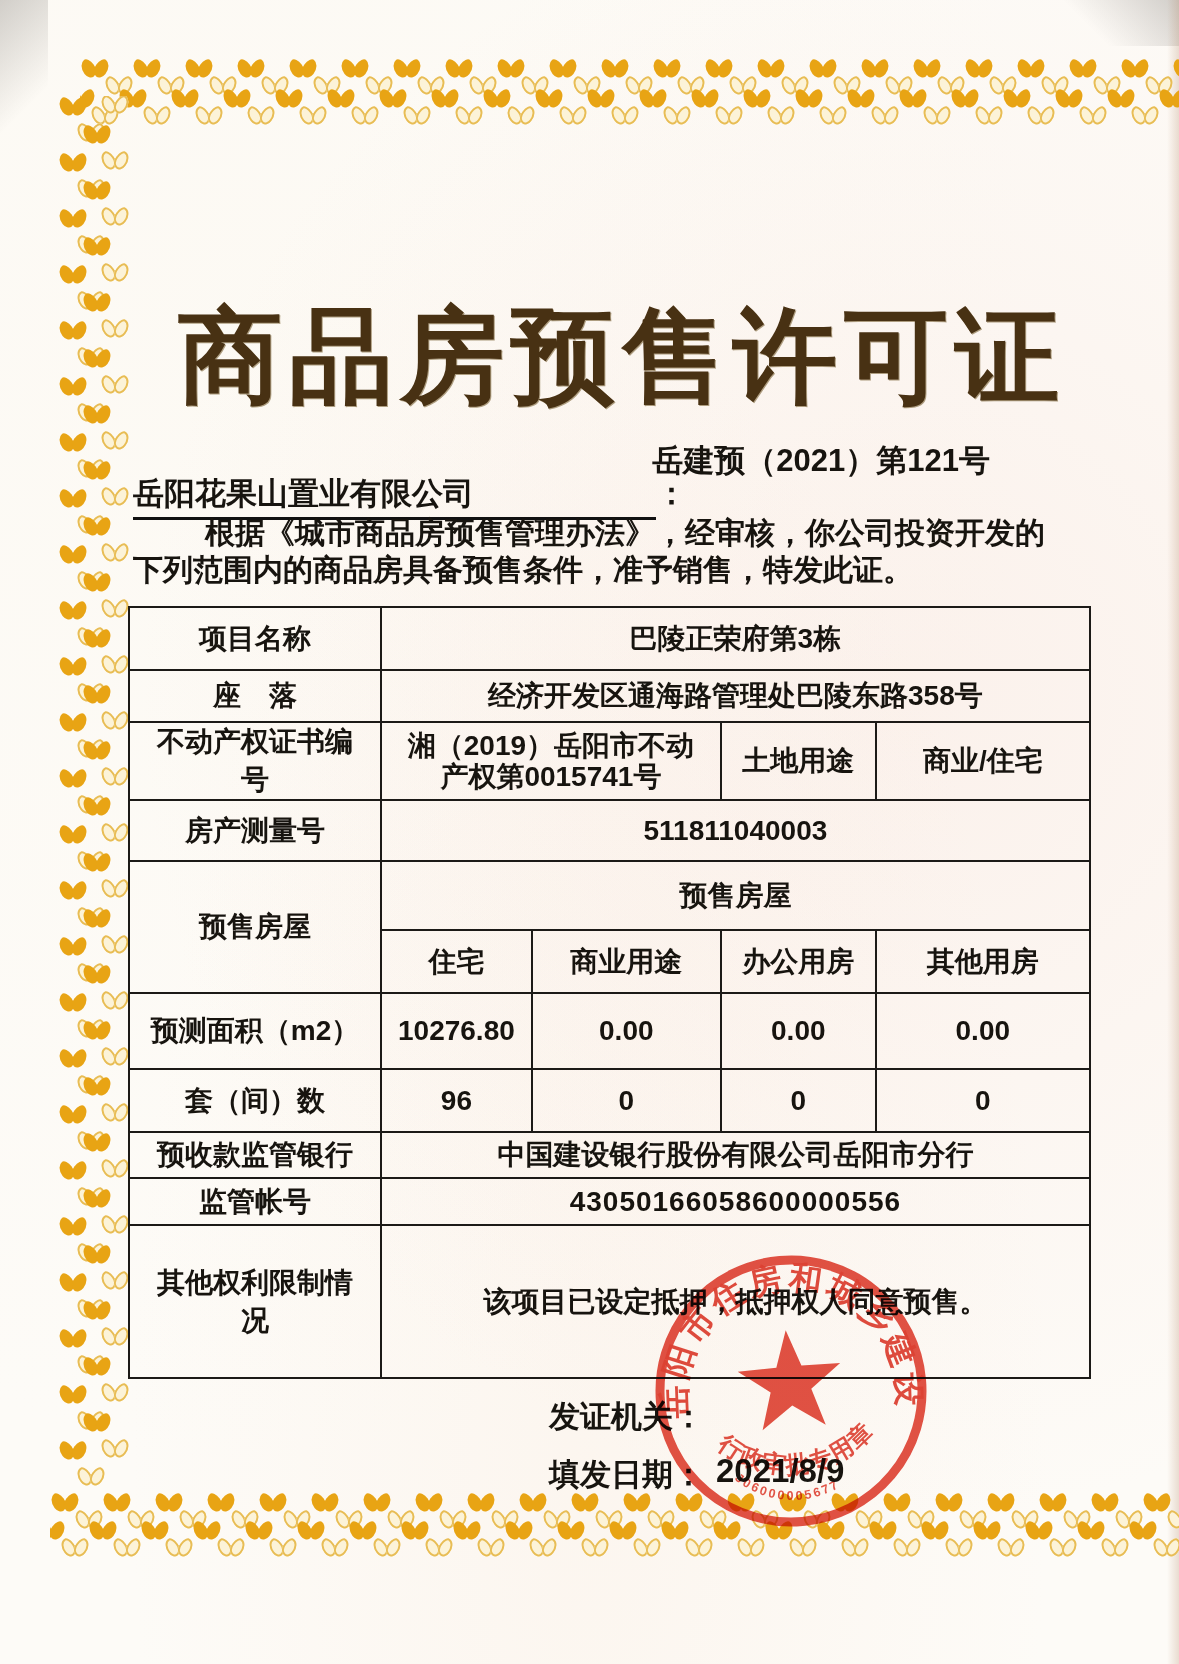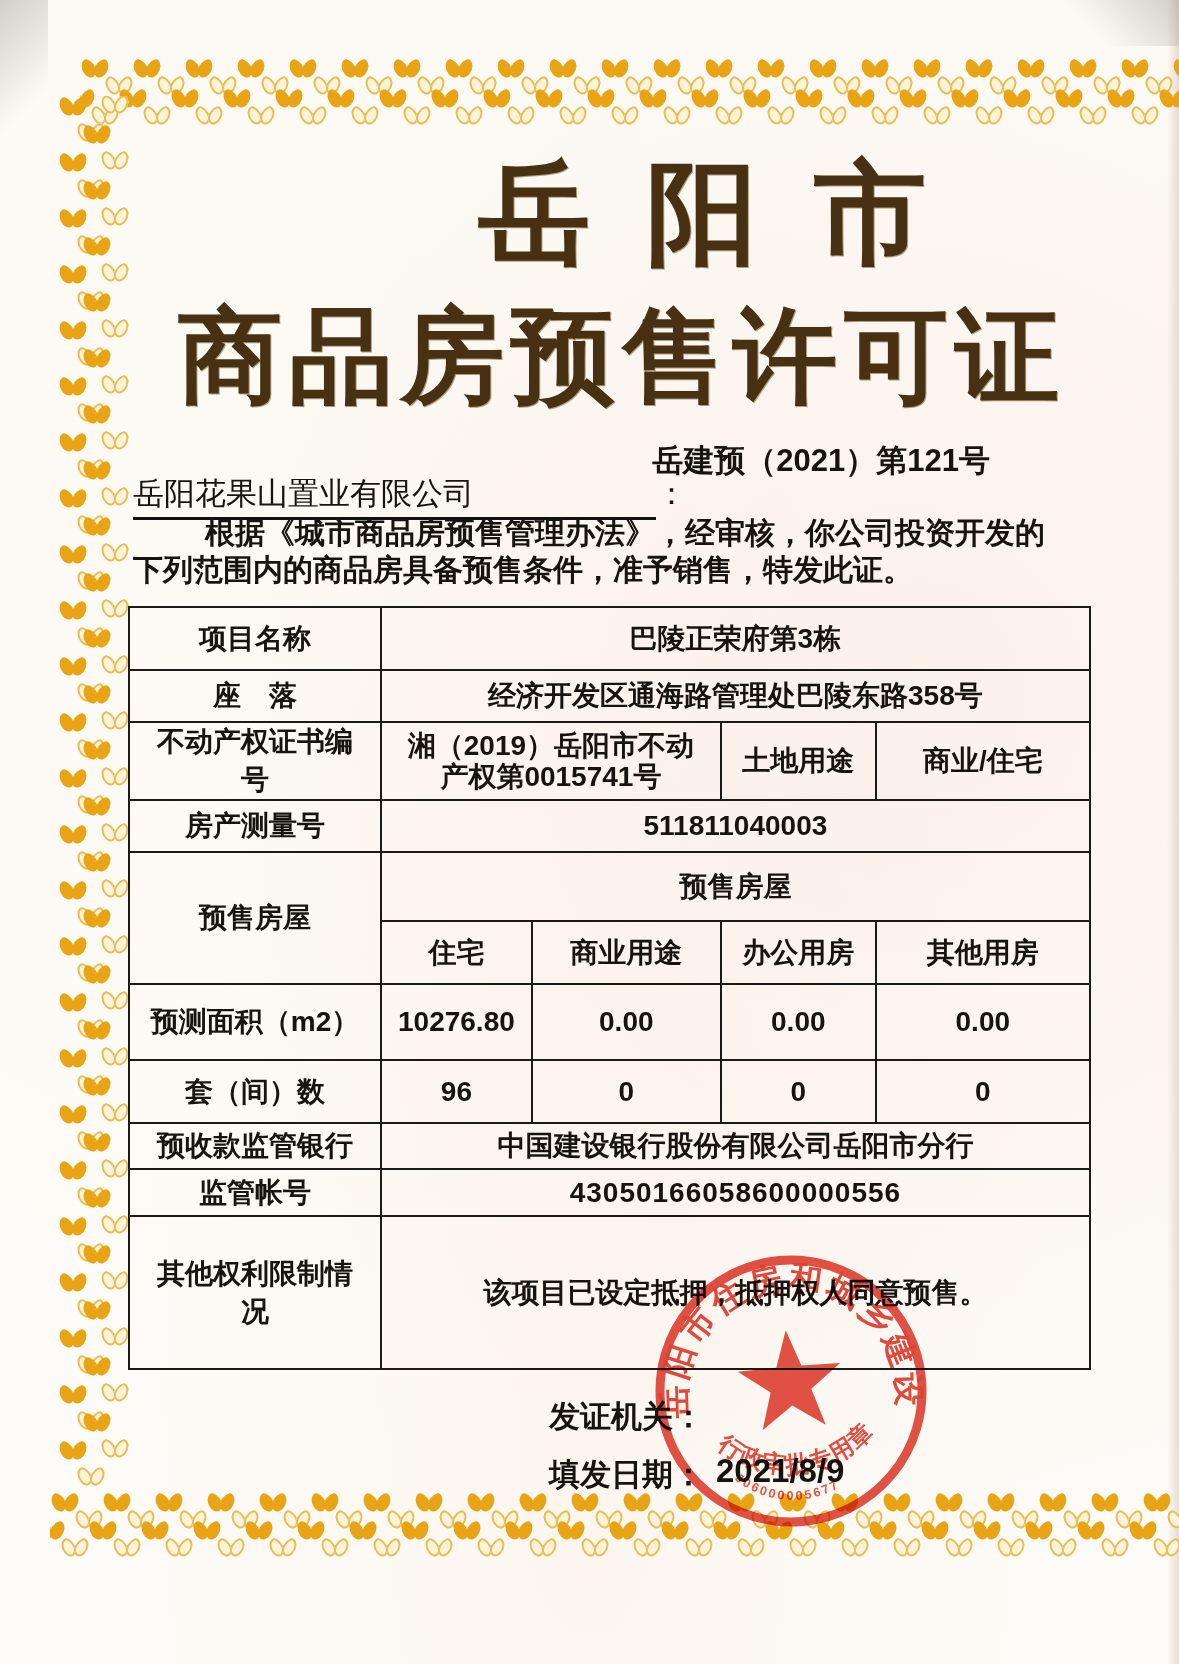--- a/index.html
+++ b/index.html
@@ -47,21 +47,21 @@
   .vcol{position:absolute;}
 
   
   .title1{position:absolute;top:158px;left:478px;font-size:112px;line-height:1;
     font-weight:800;letter-spacing:56px;white-space:nowrap;color:var(--bronze);
     text-shadow:1px 1px 0 rgba(110,84,34,.55);}
   .title2{position:absolute;top:300px;left:178px;font-size:104px;line-height:1.08;
     font-weight:800;letter-spacing:7px;white-space:nowrap;color:var(--bronze);
     text-shadow:1px 1px 0 rgba(110,84,34,.55);}
   .cert-no{position:absolute;top:440px;right:189px;font-size:31px;font-weight:700;white-space:nowrap;}
-  .company-line{position:absolute;top:473px;left:133px;font-size:31px;font-weight:400;white-space:nowrap;}
+  .company-line{position:absolute;top:473px;left:133px;font-size:31px;font-weight:700;white-space:nowrap;}
   .company-line .company{display:inline-block;border-bottom:3px solid #111;padding-right:182px;padding-bottom:2px;}
   .body-text{position:absolute;top:514px;left:133px;width:916px;font-size:30px;
     line-height:37px;font-weight:700;}
   .body-text .l1{text-indent:72px;}
 
   
   table.permit{position:absolute;top:606px;left:128px;border-collapse:collapse;table-layout:fixed;}
   table.permit td{border:2.5px solid #1c1a17;text-align:center;vertical-align:middle;
     font-weight:700;font-size:28px;padding:0 16px;overflow:hidden;}
   td.small2{font-size:26px;line-height:31px;}
@@ -292,21 +292,20 @@
           <i class="m s"></i>
           <i class="m pale p"></i>
         </span>
       </div>
     </div>
   <div id="border-bottom" style="position: absolute; top: 1492px; left: 50px; right: 0px; height: 70px; overflow: hidden;">
       <div class="hrow" style="top: 0px; left: 0px;"><span class="unit"><i class="m s"></i><i class="m pale p"></i></span><span class="unit"><i class="m s"></i><i class="m pale p"></i></span><span class="unit"><i class="m s"></i><i class="m pale p"></i></span><span class="unit"><i class="m s"></i><i class="m pale p"></i></span><span class="unit"><i class="m s"></i><i class="m pale p"></i></span><span class="unit"><i class="m s"></i><i class="m pale p"></i></span><span class="unit"><i class="m s"></i><i class="m pale p"></i></span><span class="unit"><i class="m s"></i><i class="m pale p"></i></span><span class="unit"><i class="m s"></i><i class="m pale p"></i></span><span class="unit"><i class="m s"></i><i class="m pale p"></i></span><span class="unit"><i class="m s"></i><i class="m pale p"></i></span><span class="unit"><i class="m s"></i><i class="m pale p"></i></span><span class="unit"><i class="m s"></i><i class="m pale p"></i></span><span class="unit"><i class="m s"></i><i class="m pale p"></i></span><span class="unit"><i class="m s"></i><i class="m pale p"></i></span><span class="unit"><i class="m s"></i><i class="m pale p"></i></span><span class="unit"><i class="m s"></i><i class="m pale p"></i></span><span class="unit"><i class="m s"></i><i class="m pale p"></i></span><span class="unit"><i class="m s"></i><i class="m pale p"></i></span><span class="unit"><i class="m s"></i><i class="m pale p"></i></span><span class="unit"><i class="m s"></i><i class="m pale p"></i></span><span class="unit"><i class="m s"></i><i class="m pale p"></i></span></div>
       <div class="hrow" style="top: 28px; left: -14px;"><span class="unit"><i class="m s"></i><i class="m pale p"></i></span><span class="unit"><i class="m s"></i><i class="m pale p"></i></span><span class="unit"><i class="m s"></i><i class="m pale p"></i></span><span class="unit"><i class="m s"></i><i class="m pale p"></i></span><span class="unit"><i class="m s"></i><i class="m pale p"></i></span><span class="unit"><i class="m s"></i><i class="m pale p"></i></span><span class="unit"><i class="m s"></i><i class="m pale p"></i></span><span class="unit"><i class="m s"></i><i class="m pale p"></i></span><span class="unit"><i class="m s"></i><i class="m pale p"></i></span><span class="unit"><i class="m s"></i><i class="m pale p"></i></span><span class="unit"><i class="m s"></i><i class="m pale p"></i></span><span class="unit"><i class="m s"></i><i class="m pale p"></i></span><span class="unit"><i class="m s"></i><i class="m pale p"></i></span><span class="unit"><i class="m s"></i><i class="m pale p"></i></span><span class="unit"><i class="m s"></i><i class="m pale p"></i></span><span class="unit"><i class="m s"></i><i class="m pale p"></i></span><span class="unit"><i class="m s"></i><i class="m pale p"></i></span><span class="unit"><i class="m s"></i><i class="m pale p"></i></span><span class="unit"><i class="m s"></i><i class="m pale p"></i></span><span class="unit"><i class="m s"></i><i class="m pale p"></i></span><span class="unit"><i class="m s"></i><i class="m pale p"></i></span><span class="unit"><i class="m s"></i><i class="m pale p"></i></span></div>
     </div>
 
-  <div class="title1">岳阳市</div>
   <div class="title2">商品房预售许可证</div>
 
   <div class="cert-no">岳建预（2021）第121号</div>
 
   <div class="company-line">
     <span class="company">岳阳花果山置业有限公司</span><span>：</span>
   </div>
 
   <div class="body-text">
     <div class="l1">根据《城市商品房预售管理办法》，经审核，你公司投资开发的</div>
@@ -329,21 +328,21 @@
     <tr style="height:52px">
       <td>座　落</td>
       <td colspan="4">经济开发区通海路管理处巴陵东路358号</td>
     </tr>
     <tr style="height:64px">
       <td>不动产权证书编号</td>
       <td colspan="2" class="small2">湘（2019）岳阳市不动产权第0015741号</td>
       <td>土地用途</td>
       <td>商业/住宅</td>
     </tr>
-    <tr style="height:52px">
+    <tr style="height:61px">
       <td>房产测量号</td>
       <td colspan="4">511811040003</td>
     </tr>
     <tr style="height:69px">
       <td rowspan="2">预售房屋</td>
       <td colspan="4">预售房屋</td>
     </tr>
     <tr style="height:63px">
       <td>住宅</td>
       <td>商业用途</td>

